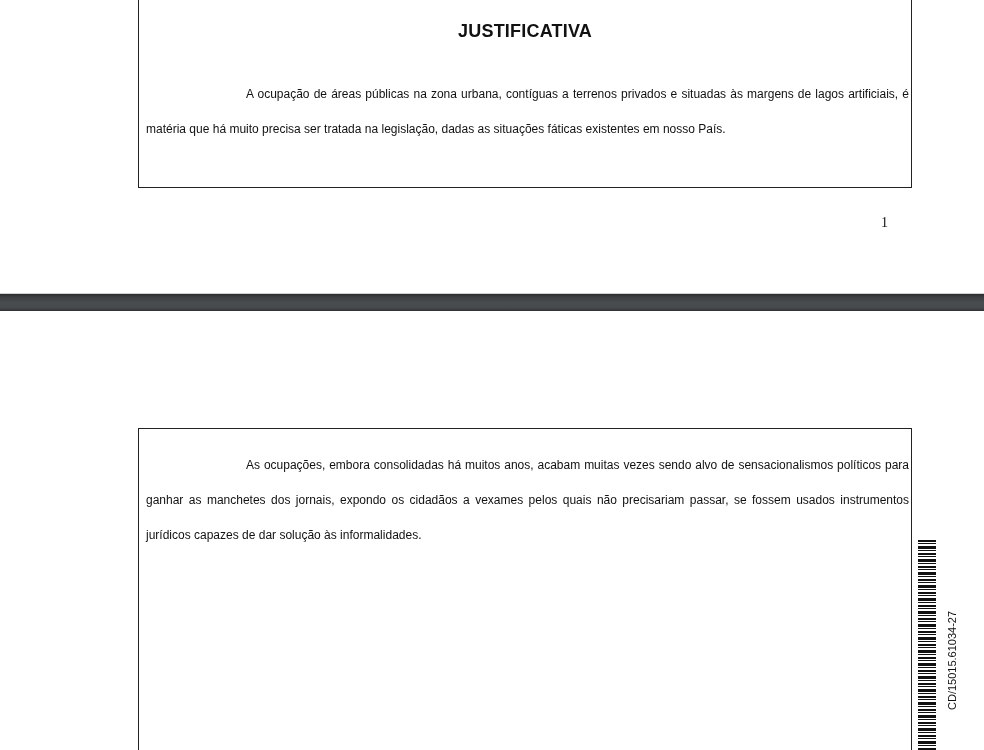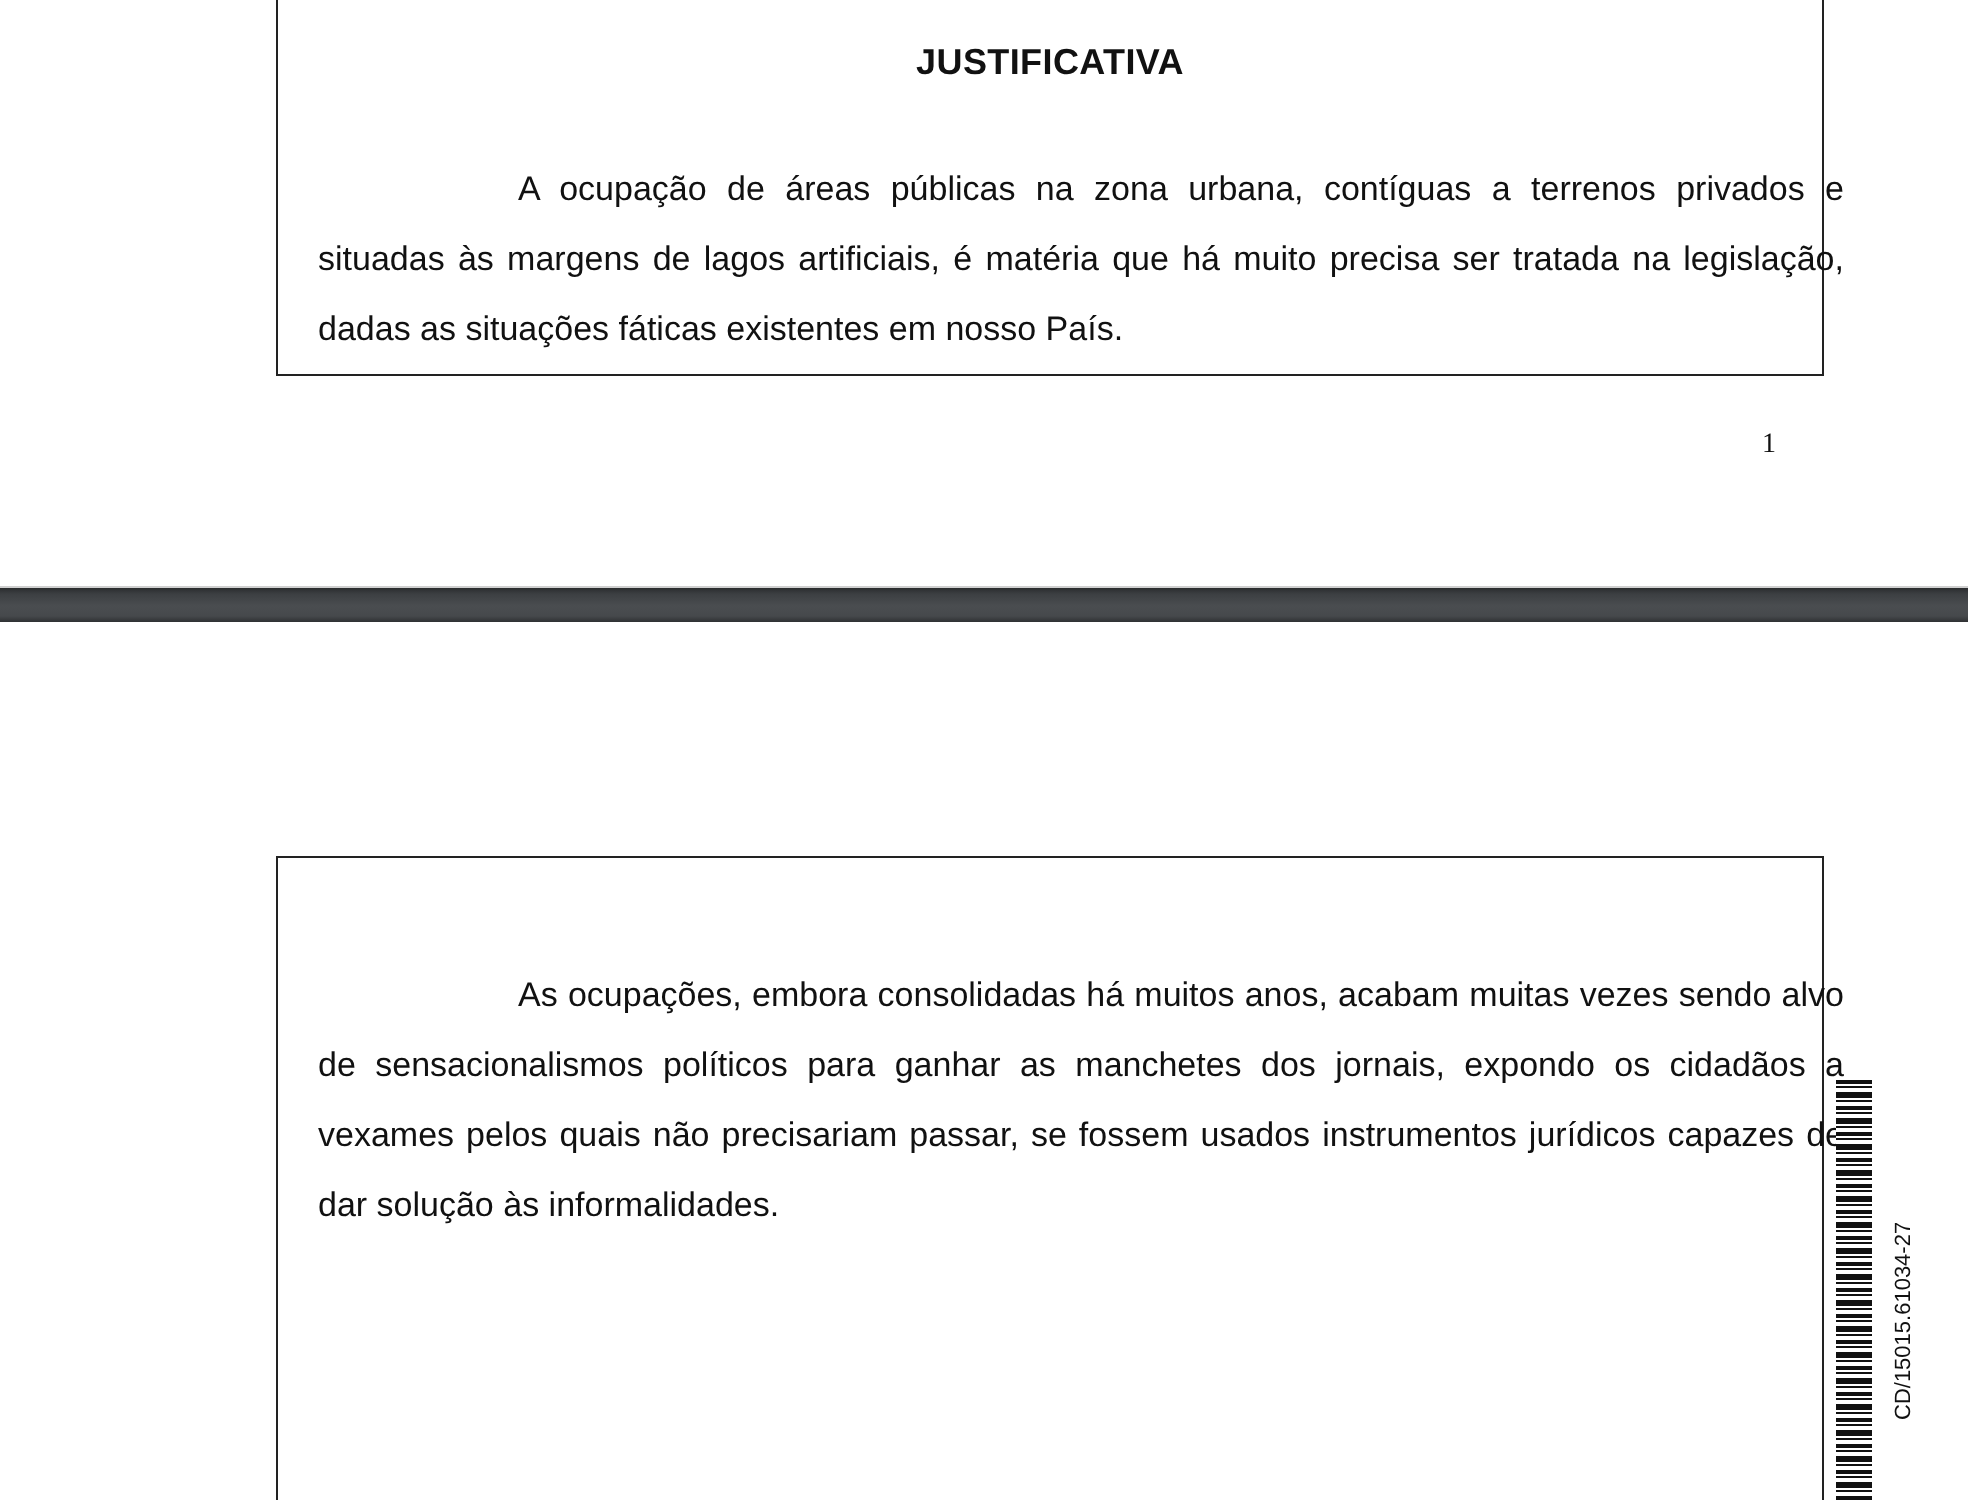--- a/index.html
+++ b/index.html
@@ -17,27 +17,27 @@
     border: 1px solid #222; box-sizing: border-box;
   }
   .page1 .box { top: -2px; height: 190px; border-top: none; }
   .page2 .box { top: 117px; height: 340px; border-bottom: none; }
   .title {
     position: absolute; top: 23px; left: 0; width: 100%;
     text-align: center; font-weight: bold; font-size: 18px;
     letter-spacing: 0.2px;
   }
   .para {
-    position: absolute; left: 20px; width: 763px;
-    font-size: 17px; line-height: 35px; text-align: justify;
+    position: absolute; left: 7px; width: 763px;
+    font-size: 12px; line-height: 35px; text-align: justify;
     text-align-last: left;
   }
   .para .indent { display: inline-block; width: 100px; }
   .p1 { top: 79px; }
-  .p2 { top: 19px; margin-top: 32px; }
+  .p2 { top: 19px; }
   .p3 { top: 182px; }
   .page-number {
     position: absolute; left: 881px; top: 215px;
     font-family: "Liberation Serif", serif; font-size: 14px;
   }
   .separator {
     position: absolute; left: 0; top: 293px; width: 984px; height: 18px;
     background: linear-gradient(#2a2c2e 0px, #3c3f42 3px, #4a4d50 9px, #46494c 14px, #2f3133 17px);
     border-top: 1px solid #d0d0d0;
     box-sizing: border-box;

